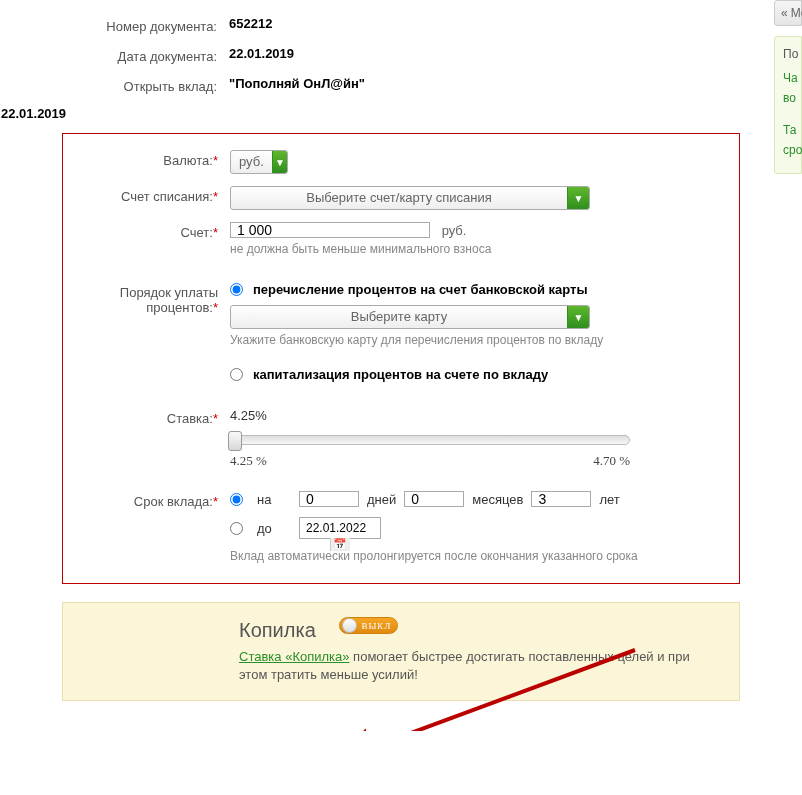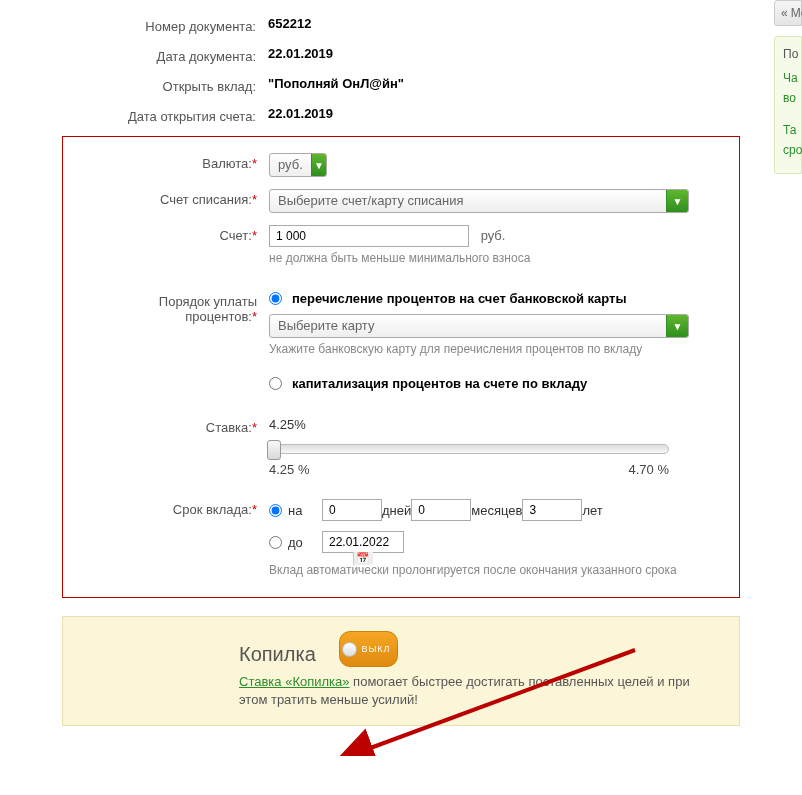--- a/index.html
+++ b/index.html
@@ -1,49 +1,49 @@
 <!DOCTYPE html>
 <html><head>
   <meta charset="utf-8">
   <style>
     * { box-sizing: border-box; margin: 0; padding: 0; }
     body { font-family: Arial, sans-serif; font-size: 13px; color: #333; background: #fff; width: 802px; position: relative; }
     .container { padding: 10px 0 30px 0; }
-    .row { display: flex; align-items: flex-start; padding: 6px 8px; margin-left: 32px; }
+    .row { display: flex; align-items: flex-start; padding: 6px 1px; }
     .label { width: 228px; text-align: right; padding-right: 12px; color: #555; padding-top: 3px; }
     .label .req { color: #c00; }
     .value { flex: 1; padding-right: 20px; }
     .bold { font-weight: bold; color: #000; }
     .red-box { border: 1px solid #b00; margin: 6px 62px 6px 62px; padding: 10px 0 14px 0; }
     .red-box .label { width: 166px; }
     .dropdown { display: inline-flex; align-items: stretch; border: 1px solid #aaa; border-radius: 3px; background: linear-gradient(#fff,#eee); height: 24px; overflow: hidden; }
     .dropdown .dd-text { padding: 3px 8px; color: #666; }
     .dropdown .dd-arrow { width: 22px; background: linear-gradient(#5fb72c,#2f8f1f); display: flex; align-items: center; justify-content: center; color: #fff; font-size: 10px; border-left: 1px solid #2f8f1f; }
     .dd-small { width: 58px; }
     .dd-small .dd-text { flex: 1; }
-    .dd-wide { width: 420px; }
+    .dd-wide { width: 360px; text-align: center; }
     .dd-wide .dd-text { flex: 1; }
-    .input-text { border: 1px solid #aaa; padding: 3px 6px; height: 22px; font-size: 12px; }
+    .input-text { border: 1px solid #aaa; padding: 3px 6px; height: 16px; font-size: 14px; }
     .hint { color: #888; font-size: 12px; margin-top: 4px; }
     .radio-row { display: flex; align-items: center; margin-bottom: 8px; }
     .radio-row input { margin-right: 10px; }
     .radio-label { font-weight: bold; color: #000; }
     .slider-wrap { width: 400px; margin-top: 12px; }
     .slider-track { height: 10px; background: linear-gradient(#ddd,#f7f7f7); border: 1px solid #bbb; border-radius: 5px; position: relative; }
     .slider-thumb { position: absolute; top: -5px; left: -3px; width: 14px; height: 20px; background: linear-gradient(#f9f9f9,#d8d8d8); border: 1px solid #999; border-radius: 3px; }
-    .slider-labels { display: flex; justify-content: space-between; margin-top: 8px; color: #444; }
-    .term-row { display: flex; align-items: center; margin-bottom: 10px; flex-wrap: wrap; }
+    .slider-labels { display: flex; justify-content: space-between; margin-top: 8px; color: #444; font-family: Liberation Serif, serif; }
+    .term-row { display: flex; align-items: center; gap: 8px; margin-bottom: 10px; flex-wrap: wrap; }
     .term-row .radio { margin-right: 6px; }
     .term-input { width: 60px; }
     .date-input-wrap { display: inline-flex; align-items: center; border: 1px solid #aaa; height: 22px; flex-direction: column; }
     .date-input-wrap input { border: none; padding: 3px 6px; width: 80px; height: 20px; font-size: 12px; }
     .cal-icon { width: 20px; height: 20px; background: #eee; border-left: 1px solid #ccc; display: flex; align-items: center; justify-content: center; font-size: 11px; color: #777; }
     .kopilka-box { background: #fcf6d9; border: 1px solid #e8e0b0; margin: 18px 62px 0 62px; padding: 14px 18px 16px 176px; font-size: 13px; color: #555; position: relative; }
     .kopilka-title { font-size: 20px; color: #555; display: inline-block; margin-right: 20px; }
-    .toggle { display: inline-flex; align-items: center; background: linear-gradient(#f5a623,#e08a10); border: 1px solid #d07f0a; border-radius: 11px; height: 36px; padding: 0 6px 0 2px; color: #fff; font-size: 9px; letter-spacing: 1px; vertical-align: 4px; }
+    .toggle { display: inline-flex; align-items: center; background: linear-gradient(#f5a623,#e08a10); border: 1px solid #d07f0a; border-radius: 11px; height: 17px; padding: 0 6px 0 2px; color: #fff; font-size: 9px; letter-spacing: 1px; vertical-align: 4px; font-family: Liberation Serif, serif; }
     .toggle .knob { width: 15px; height: 15px; border-radius: 50%; background: linear-gradient(#fff,#ddd); border: 1px solid #bbb; margin-right: 4px; }
     .kopilka-link { color: #2a8f2a; text-decoration: underline; }
     .kopilka-text { margin-top: 6px; line-height: 1.4; }
     .actions { text-align: center; margin-top: 40px; }
     .btn-cancel { color: #2a8f2a; text-decoration: underline; margin-right: 20px; cursor: pointer; font-size: 13px; }
     .btn-open { display: inline-block; background: linear-gradient(#3fa52f,#2b8a1f); color: #fff; border: 1px solid #23761a; border-radius: 3px; padding: 7px 24px; font-size: 13px; cursor: pointer; }
     .arrow-svg { position: absolute; pointer-events: none; }
     .side-panel { position: absolute; right: 0; top: 0; width: 28px; height: 300px; }
     .side-btn { height: 26px; background: linear-gradient(#f5f5f5,#e5e5e5); border: 1px solid #ccc; border-radius: 3px 0 0 3px; margin-bottom: 10px; display: flex; align-items: center; padding-left: 6px; color: #666; font-size: 12px; }
     .side-box { border: 1px solid #d8e8b8; border-radius: 3px 0 0 3px; background: #f5fbe8; padding: 10px 4px 10px 8px; color: #2a8f2a; font-size: 12px; }
@@ -60,21 +60,20 @@
   </div>
   <div class="row">
     <div class="label">Дата документа:</div>
     <div class="value bold">22.01.2019</div>
   </div>
   <div class="row">
     <div class="label">Открыть вклад:</div>
     <div class="value bold">"Пополняй ОнЛ@йн"</div>
   </div>
   <div class="row">
-    <div class="label">Дата открытия счета:</div>
     <div class="value bold">22.01.2019</div>
   </div>
 
   <div class="red-box">
     <div class="row">
       <div class="label"><span>Валюта:</span><span class="req">*</span></div>
       <div class="value">
         <div class="dropdown dd-small">
           <div class="dd-text">руб.</div>
           <div class="dd-arrow">▼</div>

